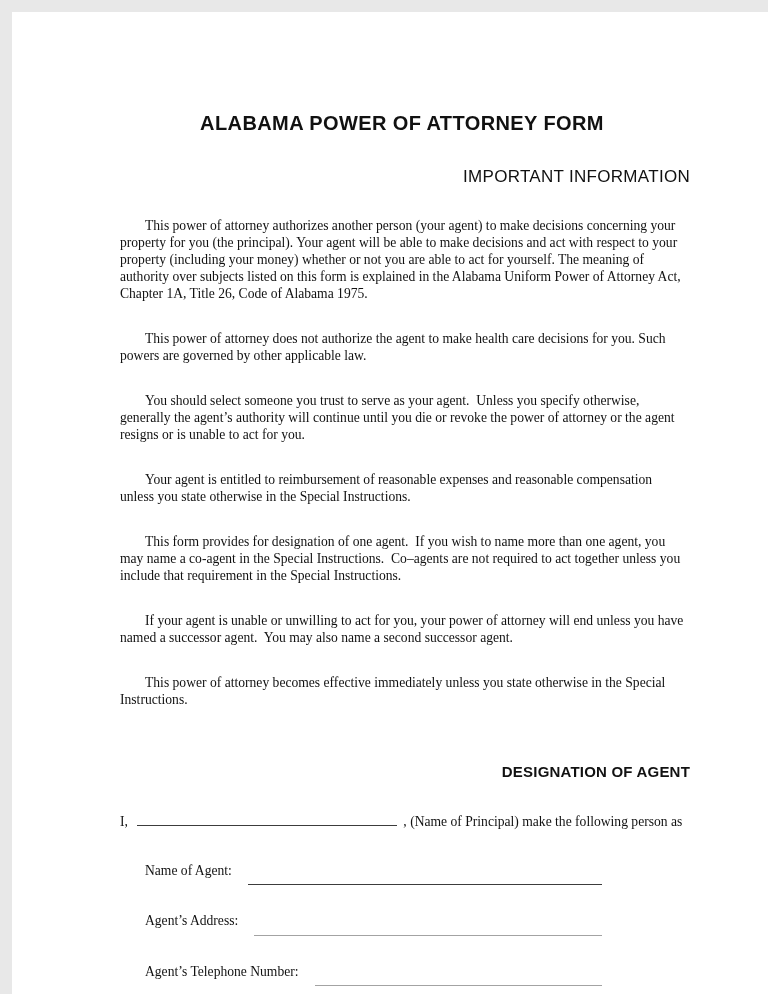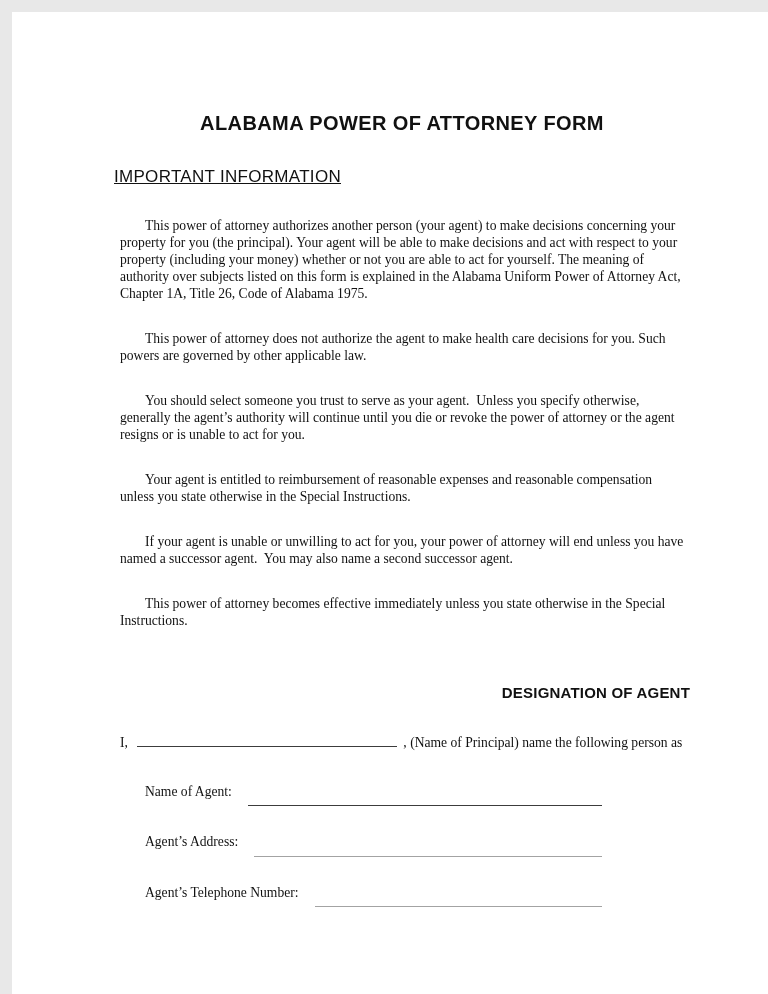--- a/index.html
+++ b/index.html
@@ -26,23 +26,22 @@
     font-size: 20px;
     letter-spacing: 0.4px;
     text-align: center;
     margin-top: 88px;
   }
   .doc-subtitle {
     font-family: "Liberation Sans", sans-serif;
     font-weight: normal;
     font-size: 17px;
     letter-spacing: 0.3px;
-    text-align: left;
+    text-align: right;
     margin-top: 20px;
-    text-decoration: underline;
   }
   .body-text {
     margin-top: 12px;
   }
   p.para {
     font-size: 13.6px;
     line-height: 17px;
     text-indent: 25px;
     margin-bottom: 16px;
     white-space: pre-wrap;
@@ -99,29 +98,30 @@
   <div class="content">
 
     <h1 class="doc-title">ALABAMA POWER OF ATTORNEY FORM</h1>
     <h2 class="doc-subtitle">IMPORTANT INFORMATION</h2>
 
     <div class="body-text">
       <p class="para">This power of attorney authorizes another person (your agent) to make decisions concerning your property for you (the principal). Your agent will be able to make decisions and act with respect to your property (including your money) whether or not you are able to act for yourself. The meaning of authority over subjects listed on this form is explained in the Alabama Uniform Power of Attorney Act, Chapter 1A, Title 26, Code of Alabama 1975.</p>
       <p class="para">This power of attorney does not authorize the agent to make health care decisions for you. Such powers are governed by other applicable law.</p>
       <p class="para">You should select someone you trust to serve as your agent.  Unless you specify otherwise, generally the agent’s authority will continue until you die or revoke the power of attorney or the agent resigns or is unable to act for you.</p>
       <p class="para">Your agent is entitled to reimbursement of reasonable expenses and reasonable compensation unless you state otherwise in the Special Instructions.</p>
+      <p class="para">This form provides for designation of one agent.  If you wish to name more than one agent, you may name a co-agent in the Special Instructions.  Co–agents are not required to act together unless you include that requirement in the Special Instructions.</p>
       <p class="para">If your agent is unable or unwilling to act for you, your power of attorney will end unless you have named a successor agent.  You may also name a second successor agent.</p>
       <p class="para">This power of attorney becomes effective immediately unless you state otherwise in the Special Instructions.</p>
     </div>
 
     <h3 class="section-heading">DESIGNATION OF AGENT</h3>
 
     <div class="principal-sentence">
       <span>I,</span>
-      <span class="blank-line"></span><span>, (Name of Principal) name the following person as</span>
+      <span class="blank-line"></span><span>, (Name of Principal) make the following person as</span>
     </div>
 
     <div class="fields">
       <div class="field-row">
         <span class="field-label">Name of Agent:</span>
         <span class="field-line dark"></span>
       </div>
       <div class="field-row">
         <span class="field-label">Agent’s Address:</span>
         <span class="field-line"></span>

